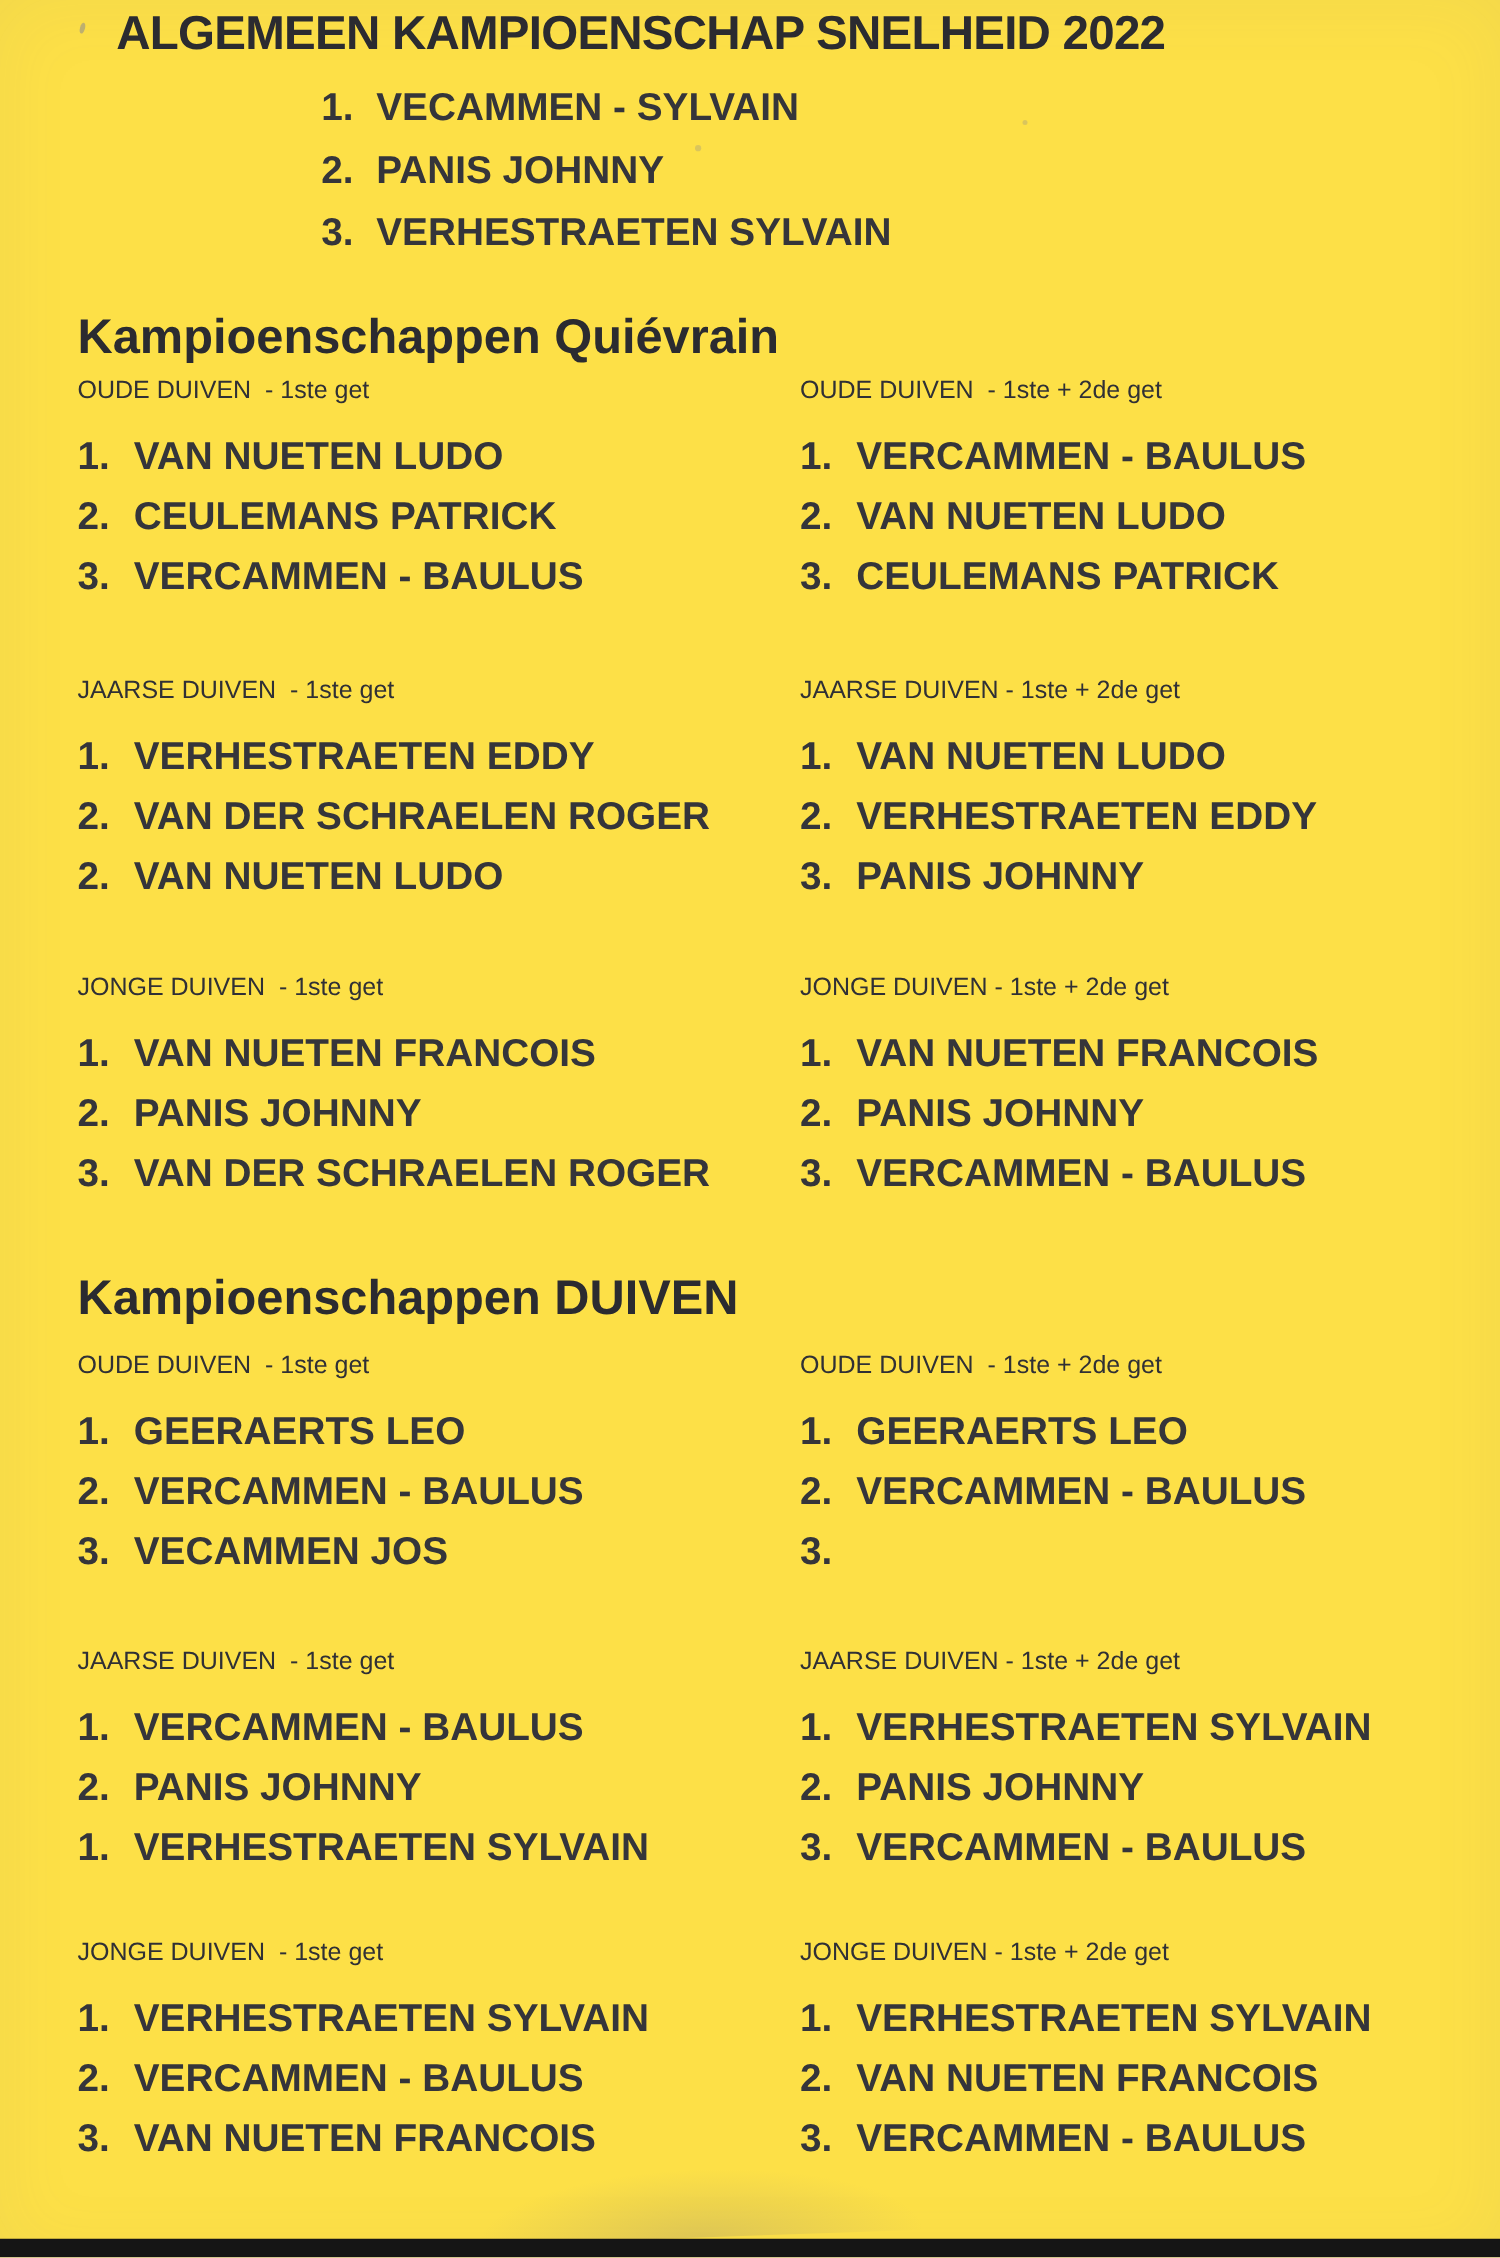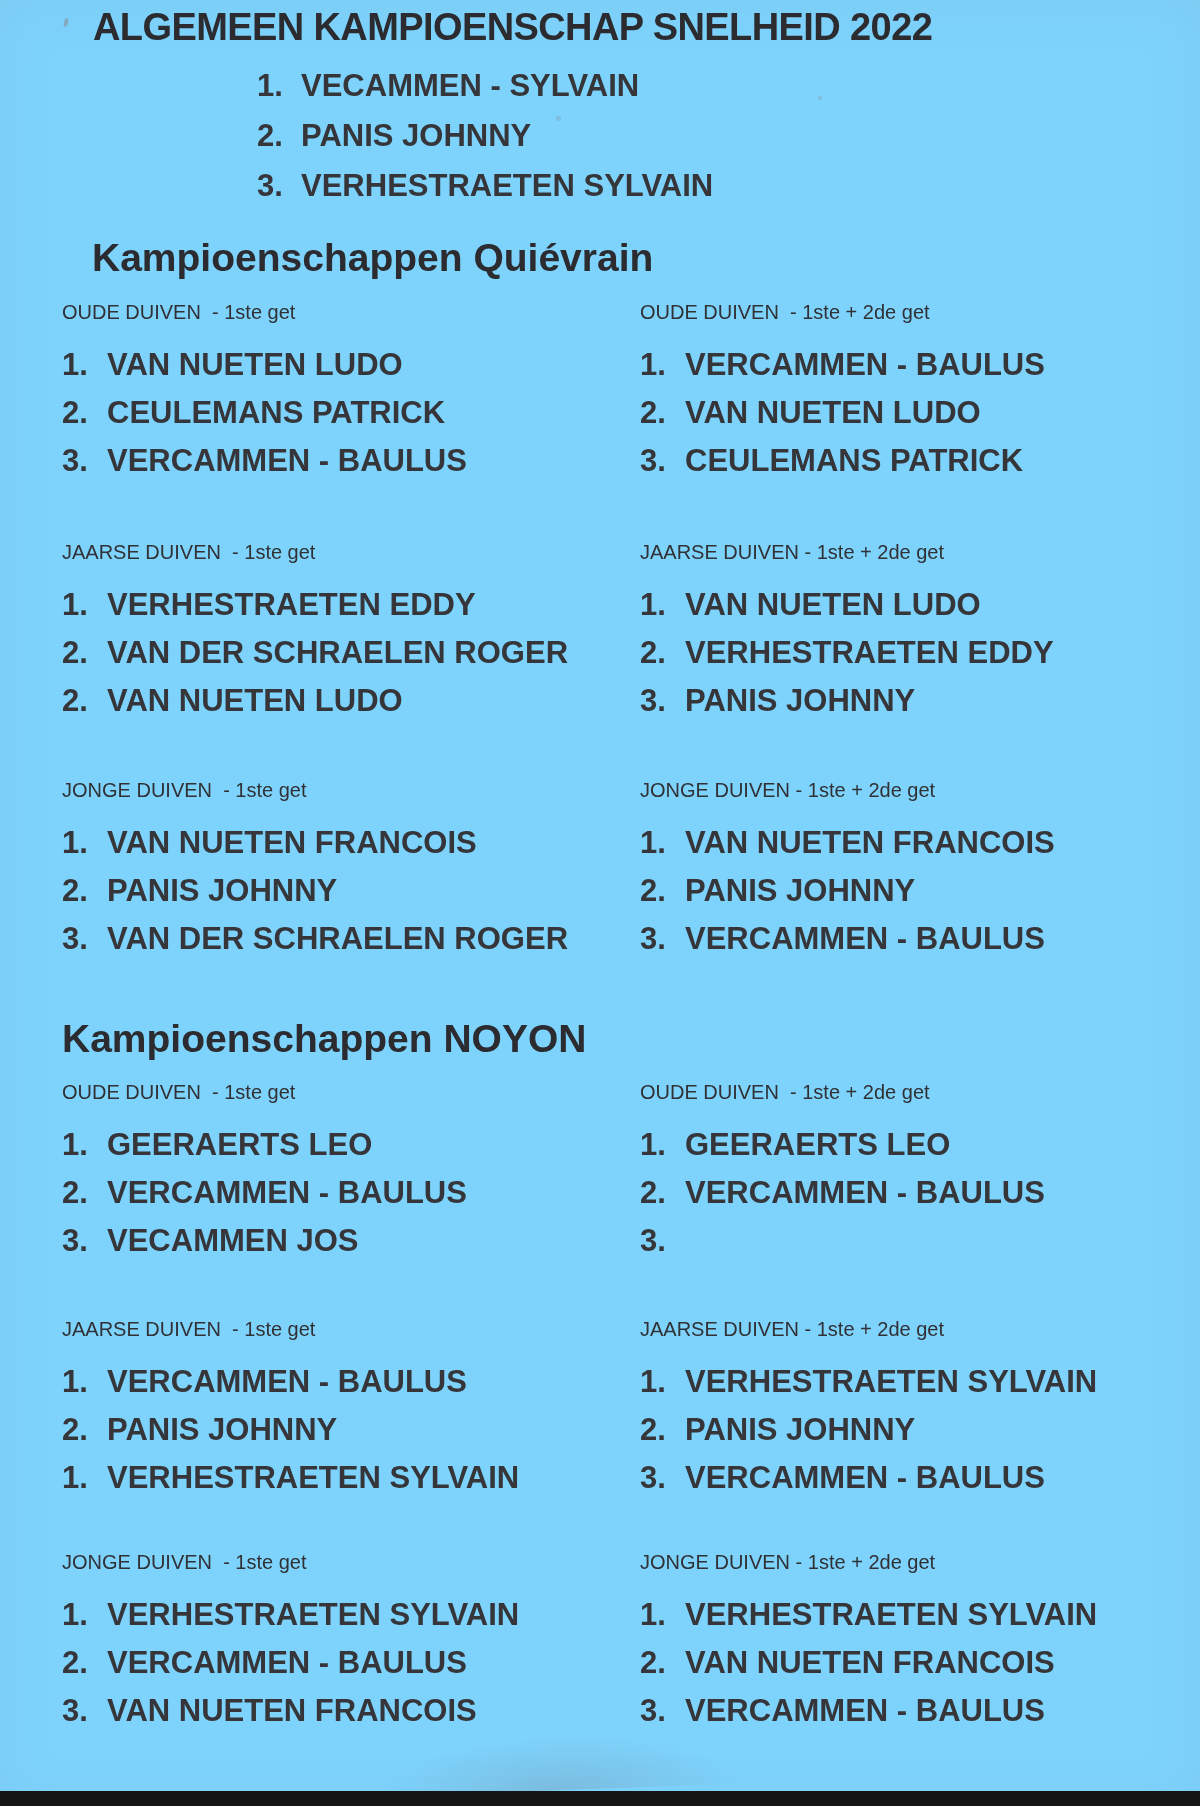--- a/index.html
+++ b/index.html
@@ -1,19 +1,19 @@
 <!DOCTYPE html>
 <html><head>
 <meta charset="utf-8">
 <style>
   html,body{margin:0;padding:0;background:#e9e8ec;}
   .page{
     position:relative;
     width:1200px;height:1806px;
-    background:#7dd3fc;
+    background:#fde047;
     font-family:"Liberation Sans","DejaVu Sans",sans-serif;
     color:#35353a;
     overflow:hidden;
     box-shadow:inset 0 0 60px rgba(120,118,130,0.08);
   }
   .title{
     position:absolute;left:93px;top:6px;margin:0;
     font-size:38px;font-weight:700;letter-spacing:-0.6px;
     color:#2b2b30;white-space:pre;
   }
@@ -22,21 +22,21 @@
   .name{white-space:pre;}
   
   .overall-row{position:absolute;left:257px;font-size:31px;line-height:40px;font-weight:600;}
   .overall-row .num{width:44px;}
   .or-0{top:66px;} .or-1{top:116px;} .or-2{top:166px;}
   
   .group-heading{
     position:absolute;left:62px;margin:0;
     font-size:39px;font-weight:700;color:#2b2b30;white-space:pre;
   }
-  .gh-q{top:236px;margin-left:30px;} .gh-n{top:1017px;}
+  .gh-q{top:248px;} .gh-n{top:1017px;}
   
   .sec{position:absolute;width:540px;}
   .sec-header{font-size:20px;line-height:38px;margin-bottom:10px;white-space:pre;font-weight:400;color:#303035;}
   .sec .row{font-size:31px;line-height:48px;font-weight:600;}
   .sec .num{width:45px;}
   .s-q0{left:62px;top:293px;}  .s-q1{left:640px;top:293px;}
   .s-q2{left:62px;top:533px;}  .s-q3{left:640px;top:533px;}
   .s-q4{left:62px;top:771px;}  .s-q5{left:640px;top:771px;}
   .s-n0{left:62px;top:1073px;} .s-n1{left:640px;top:1073px;}
   .s-n2{left:62px;top:1310px;} .s-n3{left:640px;top:1310px;}
@@ -164,21 +164,21 @@
     <div class="row">
         <span class="num">2.</span>
         <span class="name">PANIS JOHNNY</span>
       </div>
     <div class="row">
         <span class="num">3.</span>
         <span class="name">VERCAMMEN - BAULUS</span>
       </div>
   </section>
 
-  <h2 class="group-heading gh-n">Kampioenschappen NOYON</h2>
+  <h2 class="group-heading gh-n">Kampioenschappen DUIVEN</h2>
 
   <section class="sec s-n0">
     <div class="sec-header">OUDE DUIVEN  - 1ste get</div>
     <div class="row">
         <span class="num">1.</span>
         <span class="name">GEERAERTS LEO</span>
       </div>
     <div class="row">
         <span class="num">2.</span>
         <span class="name">VERCAMMEN - BAULUS</span>

